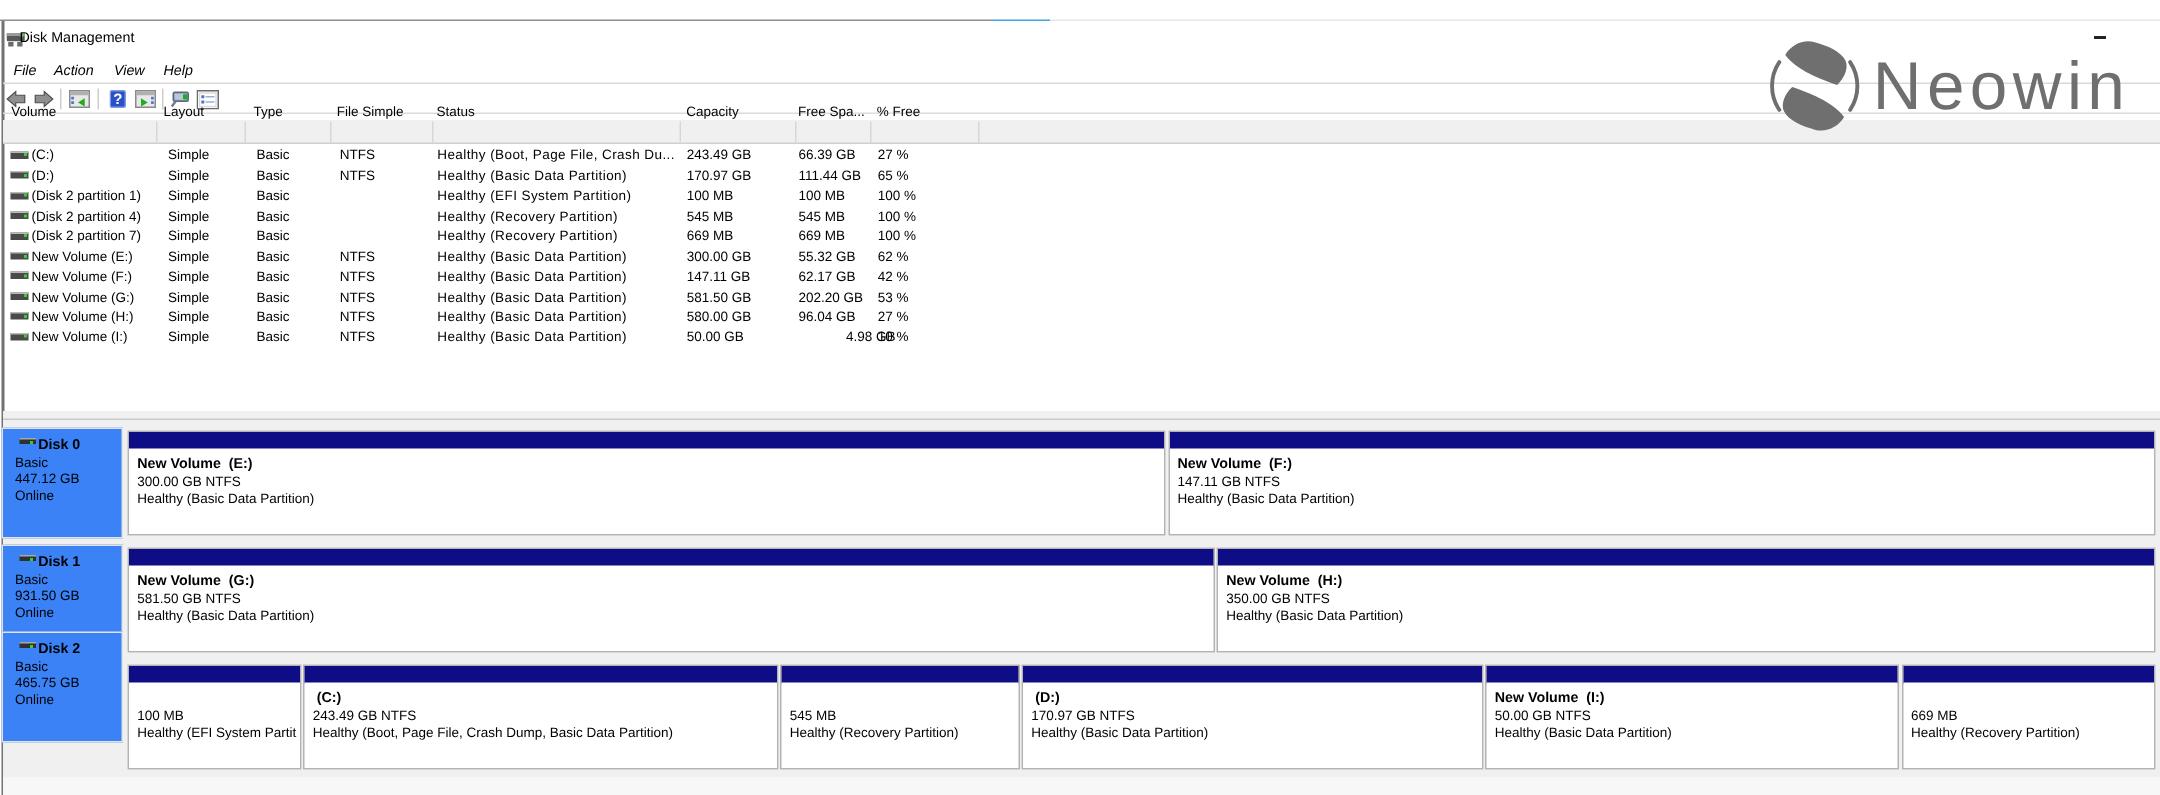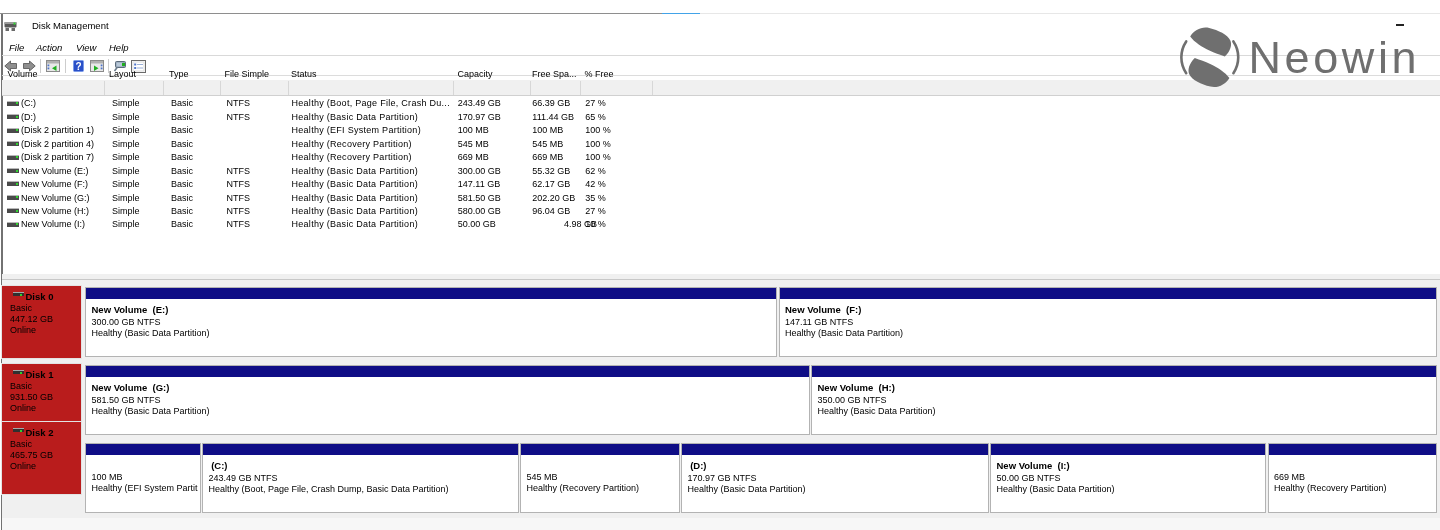--- a/index.html
+++ b/index.html
@@ -9,41 +9,41 @@
   font-family:"Liberation Sans", sans-serif; color:#000;
   -webkit-font-smoothing:antialiased;
 }
 .abs { position:absolute; }
 
 #topborder-l { left:0; top:12.6px; width:662px; height:1.8px; background:#8e8e8e; }
 #topborder-b { left:662px; top:12.6px; width:38px; height:1.8px; background:#42a3e8; }
 #topborder-r { left:700px; top:12.6px; width:740px; height:1.8px; background:#e7e7e7; }
 #leftborder { left:1px; top:14px; width:1.5px; height:516px; background:#727272; }
 
-#title-text { left:32px; top:20px; font-size:9.5px; line-height:11px; }
+#title-text { left:13px; top:20px; font-size:9.5px; line-height:11px; }
 #min-dash { left:1396px; top:24px; width:8px; height:1.6px; background:#222; }
 
 .menu { top:42px; font-size:9.5px;font-style:italic; }
 #menu-border { left:2px; top:55px; width:1438px; height:1px; background:#d9d9d9; }
 
 .tsep { top:59px; width:1px; height:14px; background:#cdcdcd; }
 #toolbar-border { left:2px; top:74.5px; width:1438px; height:1px; background:#dcdcdc; }
 
 #lv-header { left:2px; top:79.5px; width:1438px; height:16px; background:#f0f0f0; border-bottom:1px solid #d0d0d0; }
 .hsep { top:80.5px; width:1px; height:14px; background:#d7d7d7; }
 .htext { top:69px; font-size:9px; line-height:11px; }
 
 .row { left:2px; height:13.45px; width:1438px; }
 .cell { position:absolute; top:0; font-size:9px; line-height:13.45px; white-space:nowrap; }
 .dicon { position:absolute; width:12px; height:5px; background:#4a4a4a; border-top:1.5px solid #b9b9b9; }
 .dicon i { position:absolute; right:1.5px; top:0.5px; width:2px; height:2px; background:#2fd22f; }
 
 #bottompane { left:2px; top:274px; width:1438px; height:256px; background:#f0f0f0; }
 #splitline { left:2px; top:278.5px; width:1438px; height:1px; background:#c8c8c8; }
-.dlabel { position:absolute; left:1px; width:81px; height:74px; background:#b91c1c;
+.dlabel { position:absolute; left:1px; width:81px; height:74px; background:#3b82f6;
   border:1px solid #e3e3e3; font-size:9px; line-height:11.4px; }
 .dlabel .dtitle { position:absolute; left:23.5px; top:4.5px; font-weight:bold; font-size:9.5px; }
 .dlabel .dinfo { position:absolute; left:8px; top:17.2px; line-height:10.9px; }
 .dlabel .icon { position:absolute; left:11px; top:5.5px; width:10.5px; height:4.5px; background:#303030; border-top:1.5px solid #a8a8a8; }
 .dlabel .icon i { position:absolute; right:1.5px; top:1px; width:2.5px; height:2.5px; background:#2fd22f; }
 .part { position:absolute; height:70px; background:#fff; border:1px solid #b3b3b3; }
 .pbar { position:absolute; left:0; top:0; right:0; height:12px; background:#0f0d86; border-bottom:1px solid #fff; }
 .ptext { position:absolute; left:5.5px; top:16.3px; font-size:9px; line-height:11.4px; white-space:nowrap; }
 .ptext b { font-size:9.5px; }
 </style>
@@ -226,21 +226,21 @@
       <span class="dicon" style="left:5px;top:3.4px">
         <i></i>
       </span>
       <span class="cell" style="left:19px">New Volume (G:)</span>
       <span class="cell" style="left:110px">Simple</span>
       <span class="cell" style="left:169px">Basic</span>
       <span class="cell" style="left:224.5px">NTFS</span>
       <span class="cell" style="left:289.5px;letter-spacing:0.28px">Healthy (Basic Data Partition)</span>
       <span class="cell" style="left:455.8px">581.50 GB</span>
       <span class="cell" style="left:530.3px">202.20 GB</span>
-      <span class="cell" style="left:583.2px">35 %</span>
+      <span class="cell" style="left:583.2px">53 %</span>
     </div>
     <div class="abs row" style="top:205px">
       <span class="dicon" style="left:5px;top:3.4px">
         <i></i>
       </span>
       <span class="cell" style="left:19px">New Volume (H:)</span>
       <span class="cell" style="left:110px">Simple</span>
       <span class="cell" style="left:169px">Basic</span>
       <span class="cell" style="left:224.5px">NTFS</span>
       <span class="cell" style="left:289.5px;letter-spacing:0.28px">Healthy (Basic Data Partition)</span>

